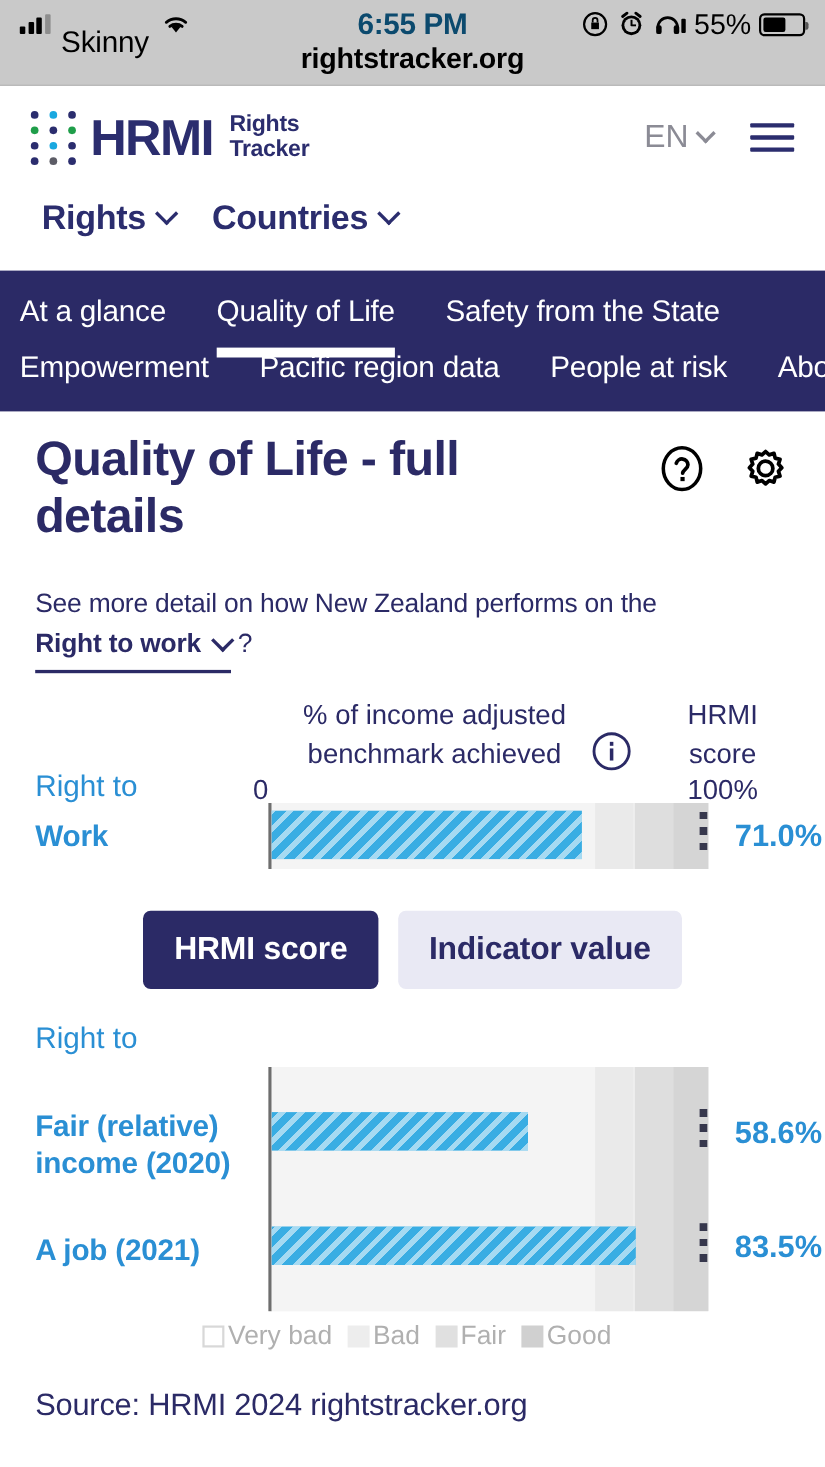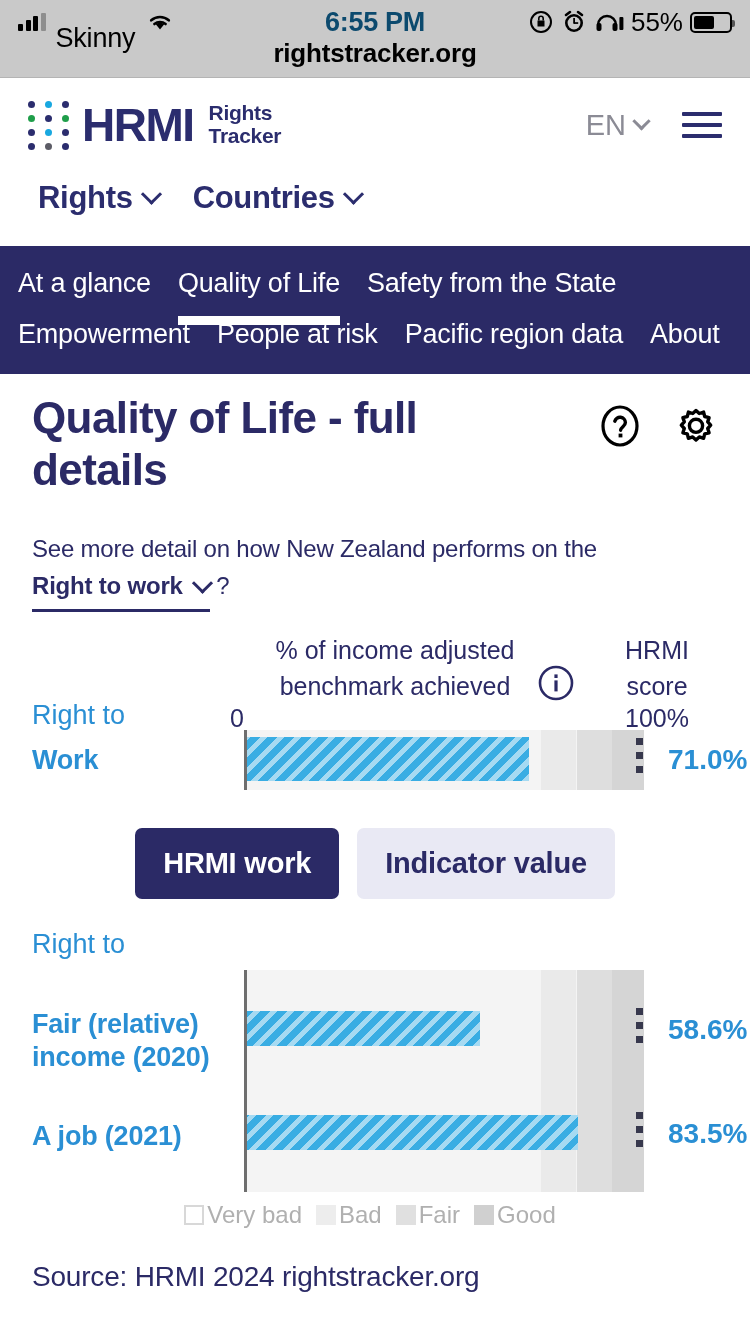--- a/index.html
+++ b/index.html
@@ -92,21 +92,21 @@
     border-right: 3.5px solid currentColor; border-bottom: 3.5px solid currentColor;
     transform: rotate(45deg) translate(-3px,-3px);
   }
   .chev.thin { border-width: 3px; width: 13px; height: 13px; }
 
   
   .tabbar {
     background: #2b2a66; padding: 22px 0 18px 0;
   }
   .tabrow {
-    display: flex; align-items: flex-start; padding: 0 18px; gap: 27px;
+    display: flex; align-items: flex-start; padding: 0 18px; gap: 46px;
   }
   .tabrow.second { margin-top: 14px; }
   .tab {
     font-size: 27px; color: #ffffff; letter-spacing: -0.2px;
     padding-bottom: 6px; position: relative; white-space: nowrap;
   }
   .tab.active::after {
     content:""; position:absolute; left:0; right:0; bottom:-20px;
     height: 9px; background: #ffffff;
   }
@@ -300,22 +300,22 @@
 </div>
 
 <div class="tabbar">
   <div class="tabrow">
     <div class="tab">At a glance</div>
     <div class="tab active">Quality of Life</div>
     <div class="tab">Safety from the State</div>
   </div>
   <div class="tabrow second">
     <div class="tab">Empowerment</div>
+    <div class="tab">Pacific region data</div>
     <div class="tab">People at risk</div>
-    <div class="tab">Pacific region data</div>
     <div class="tab">About</div>
   </div>
 </div>
 
 <div class="page">
 
   <div class="title-row">
     <h1 class="page-title">Quality of Life - full details</h1>
     <div class="title-icons">
       <svg class="icon-btn" viewBox="0 0 44 44">
@@ -363,21 +363,21 @@
         <div class="band" style="left:83%;width:9%;background:#dedede;"></div>
         <div class="band" style="left:92%;width:8%;background:#d5d5d5;"></div>
         <div class="bar" style="left:0;top:7px;height:44px;width:71%;"></div>
         <div class="marker" style="left:98%;top:8px;height:42px;"></div>
       </div>
       <div class="bar-label" style="left:636px;top:14px;">71.0%</div>
     </div>
   </div>
 
   <div class="toggle-row">
-    <div class="tg on">HRMI work</div>
+    <div class="tg on">HRMI score</div>
     <div class="tg off">Indicator value</div>
   </div>
 
   <div class="chart" style="margin-top:30px;">
     <div class="ch-rightto2">Right to</div>
 
     <div class="plot-row" style="height:222px;">
       <div class="plot" style="top:0;height:222px;">
         <div class="band" style="left:0%;width:74%;background:#f4f4f4;"></div>
         <div class="band" style="left:74%;width:9%;background:#eaeaea;"></div>

